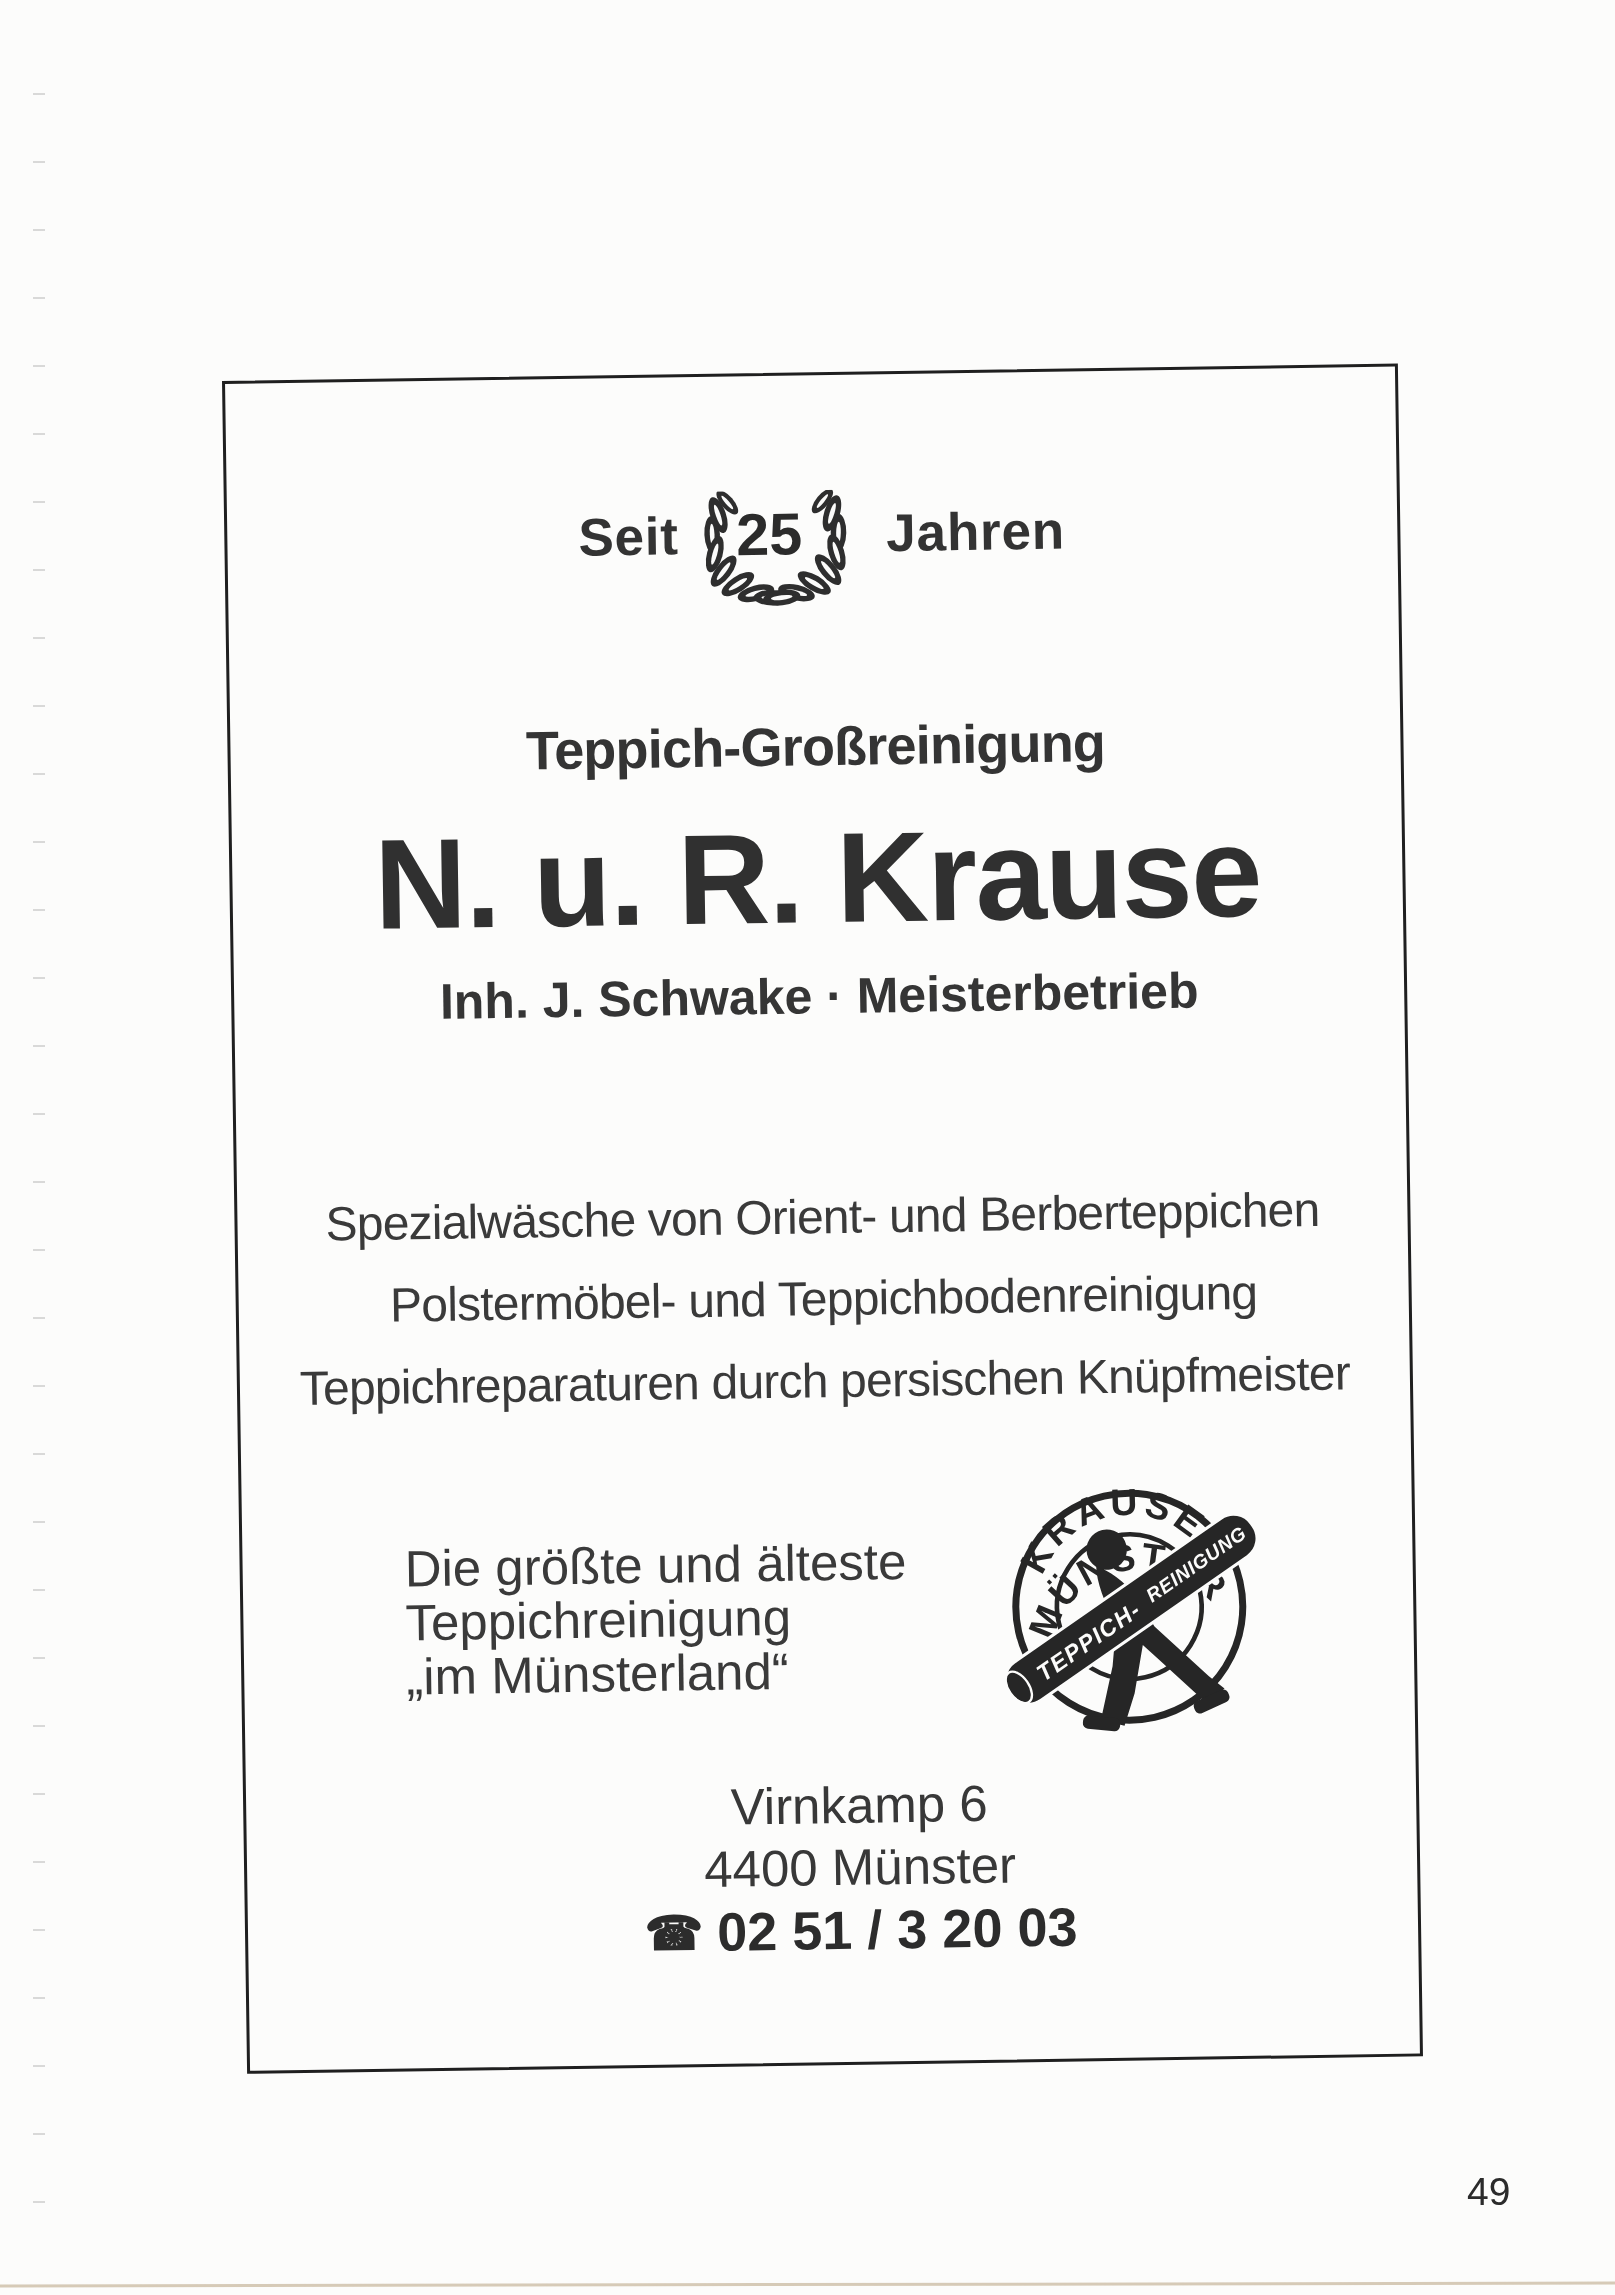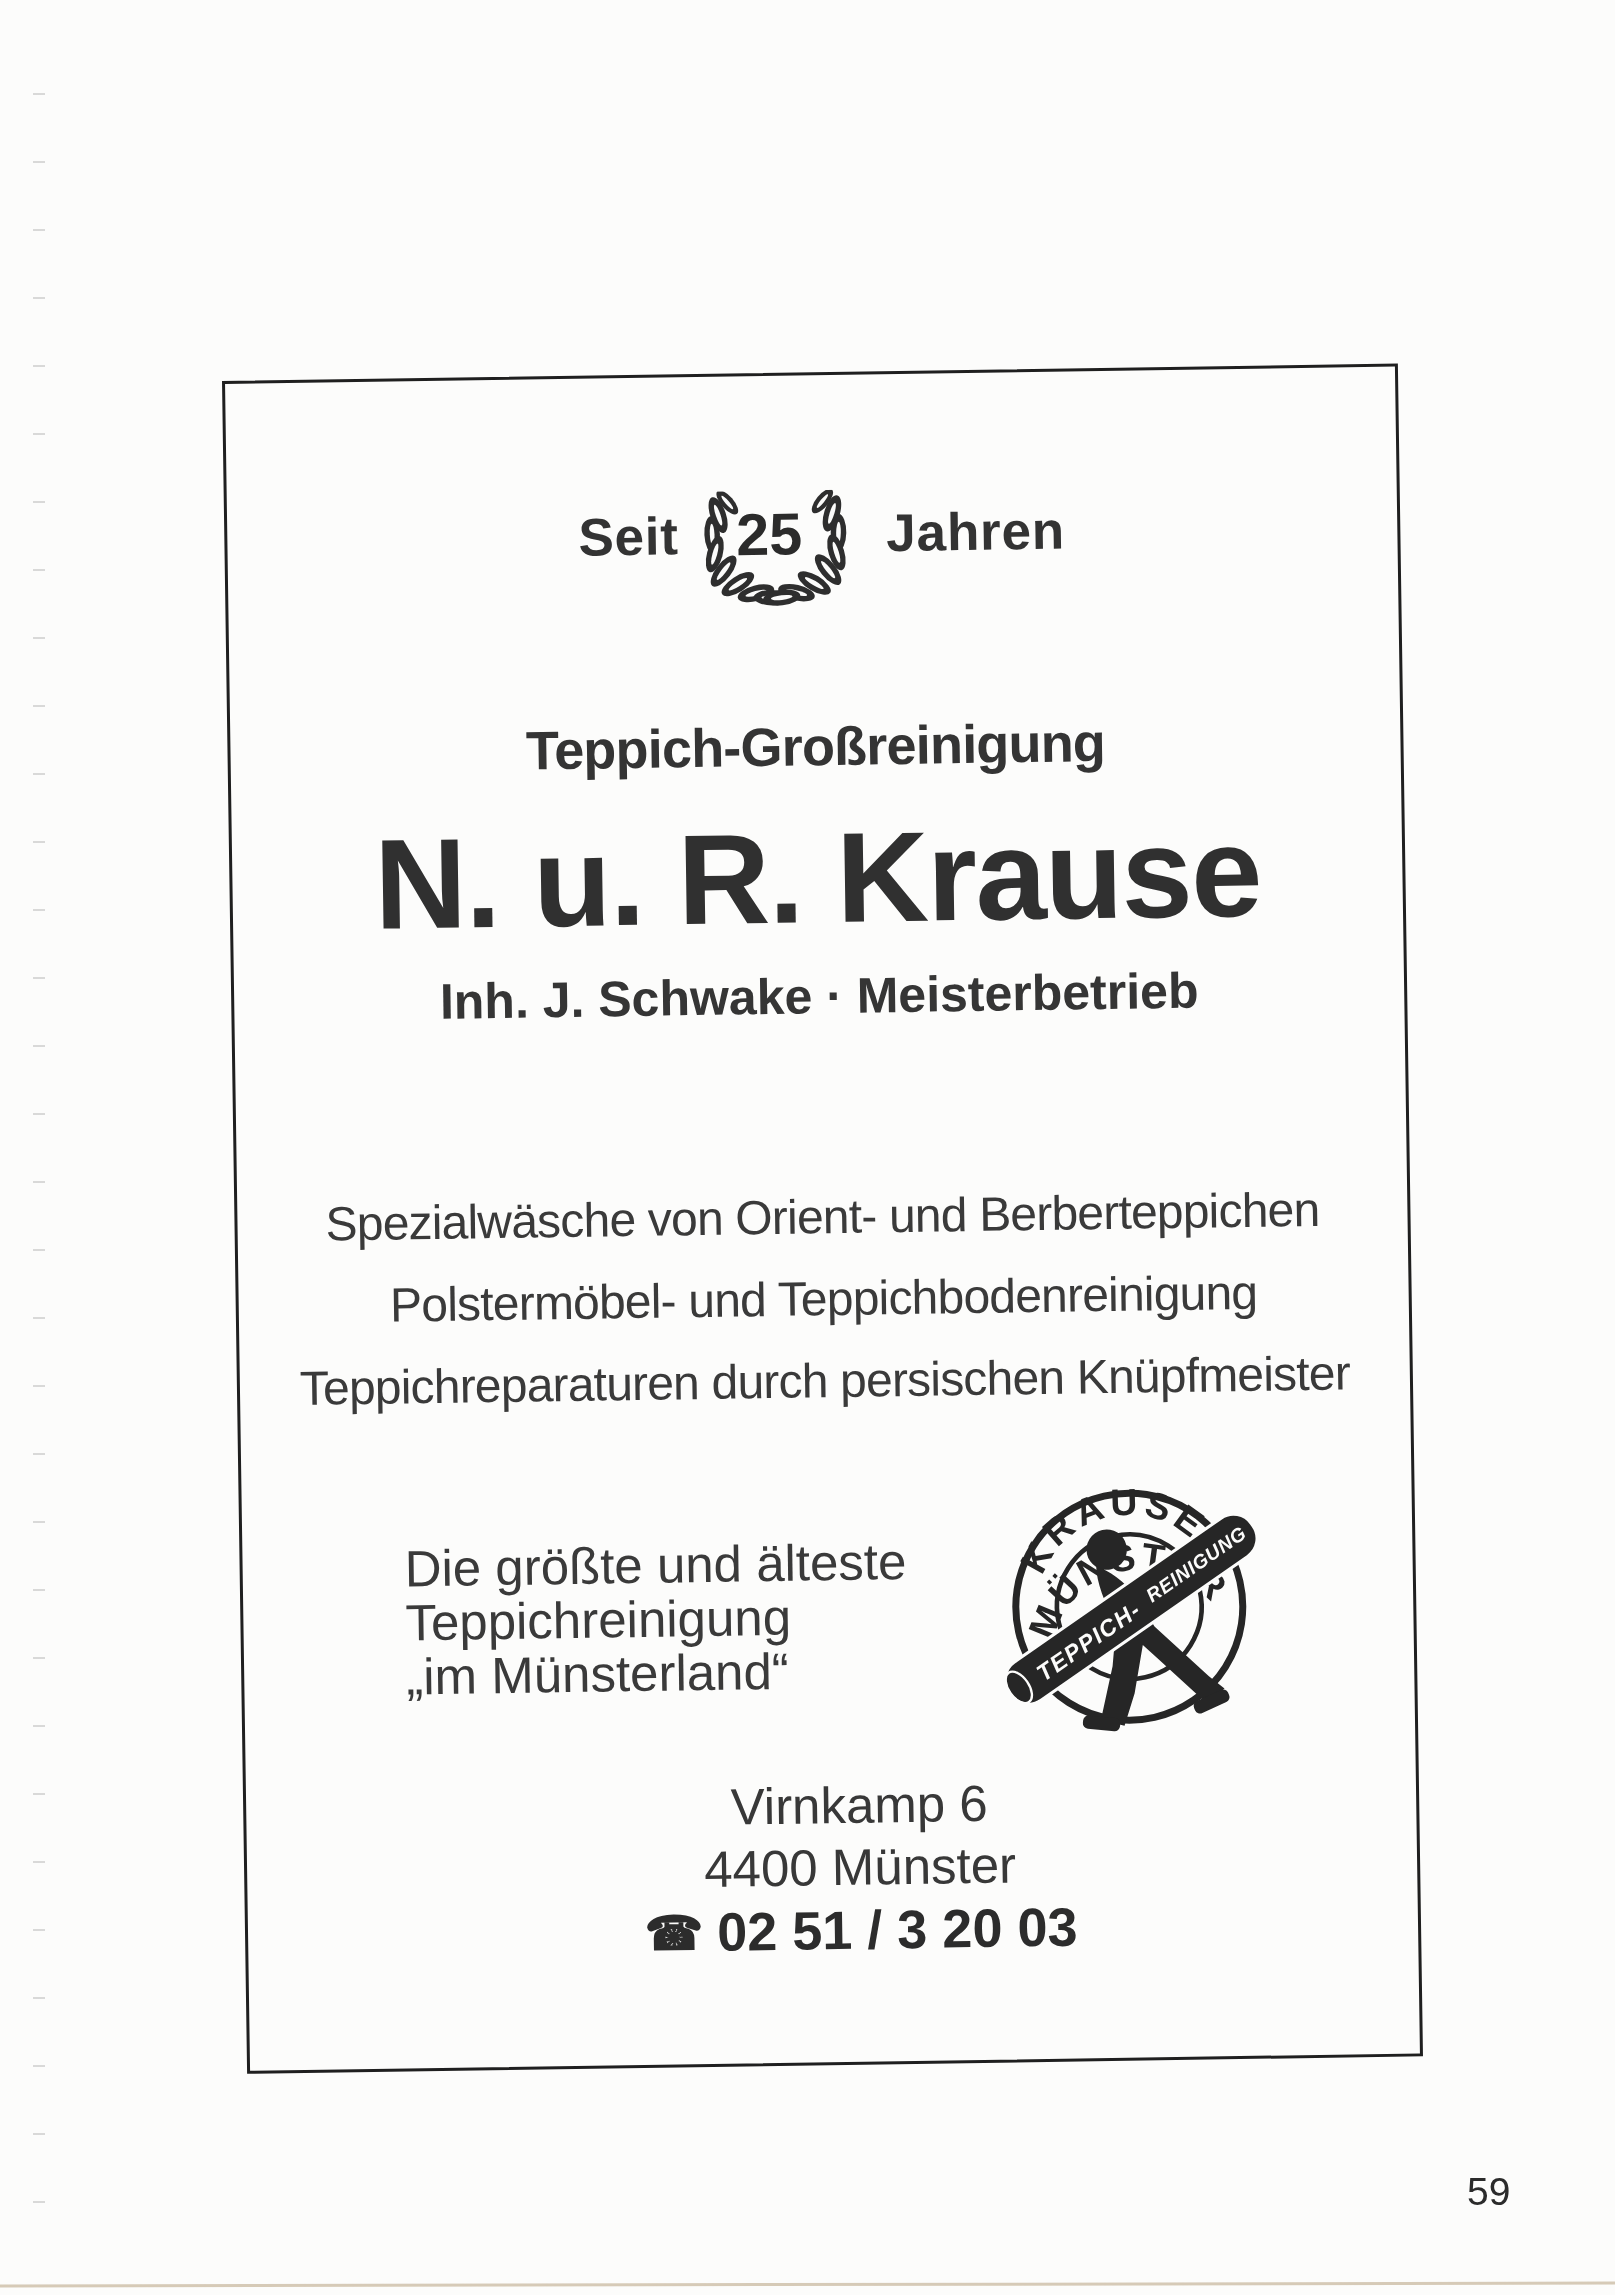--- a/index.html
+++ b/index.html
@@ -124,14 +124,14 @@
   <div class="abs address">
     <div>Virnkamp 6</div>
     <div>4400 Münster</div>
     <div class="phone-line">
       <span class="phone-glyph">☎</span><span>02 51 / 3 20 03</span>
     </div>
   </div>
 
 </div>
 
-<div class="page-number">59</div>
+<div class="page-number">49</div>
 
 
 </body></html>

